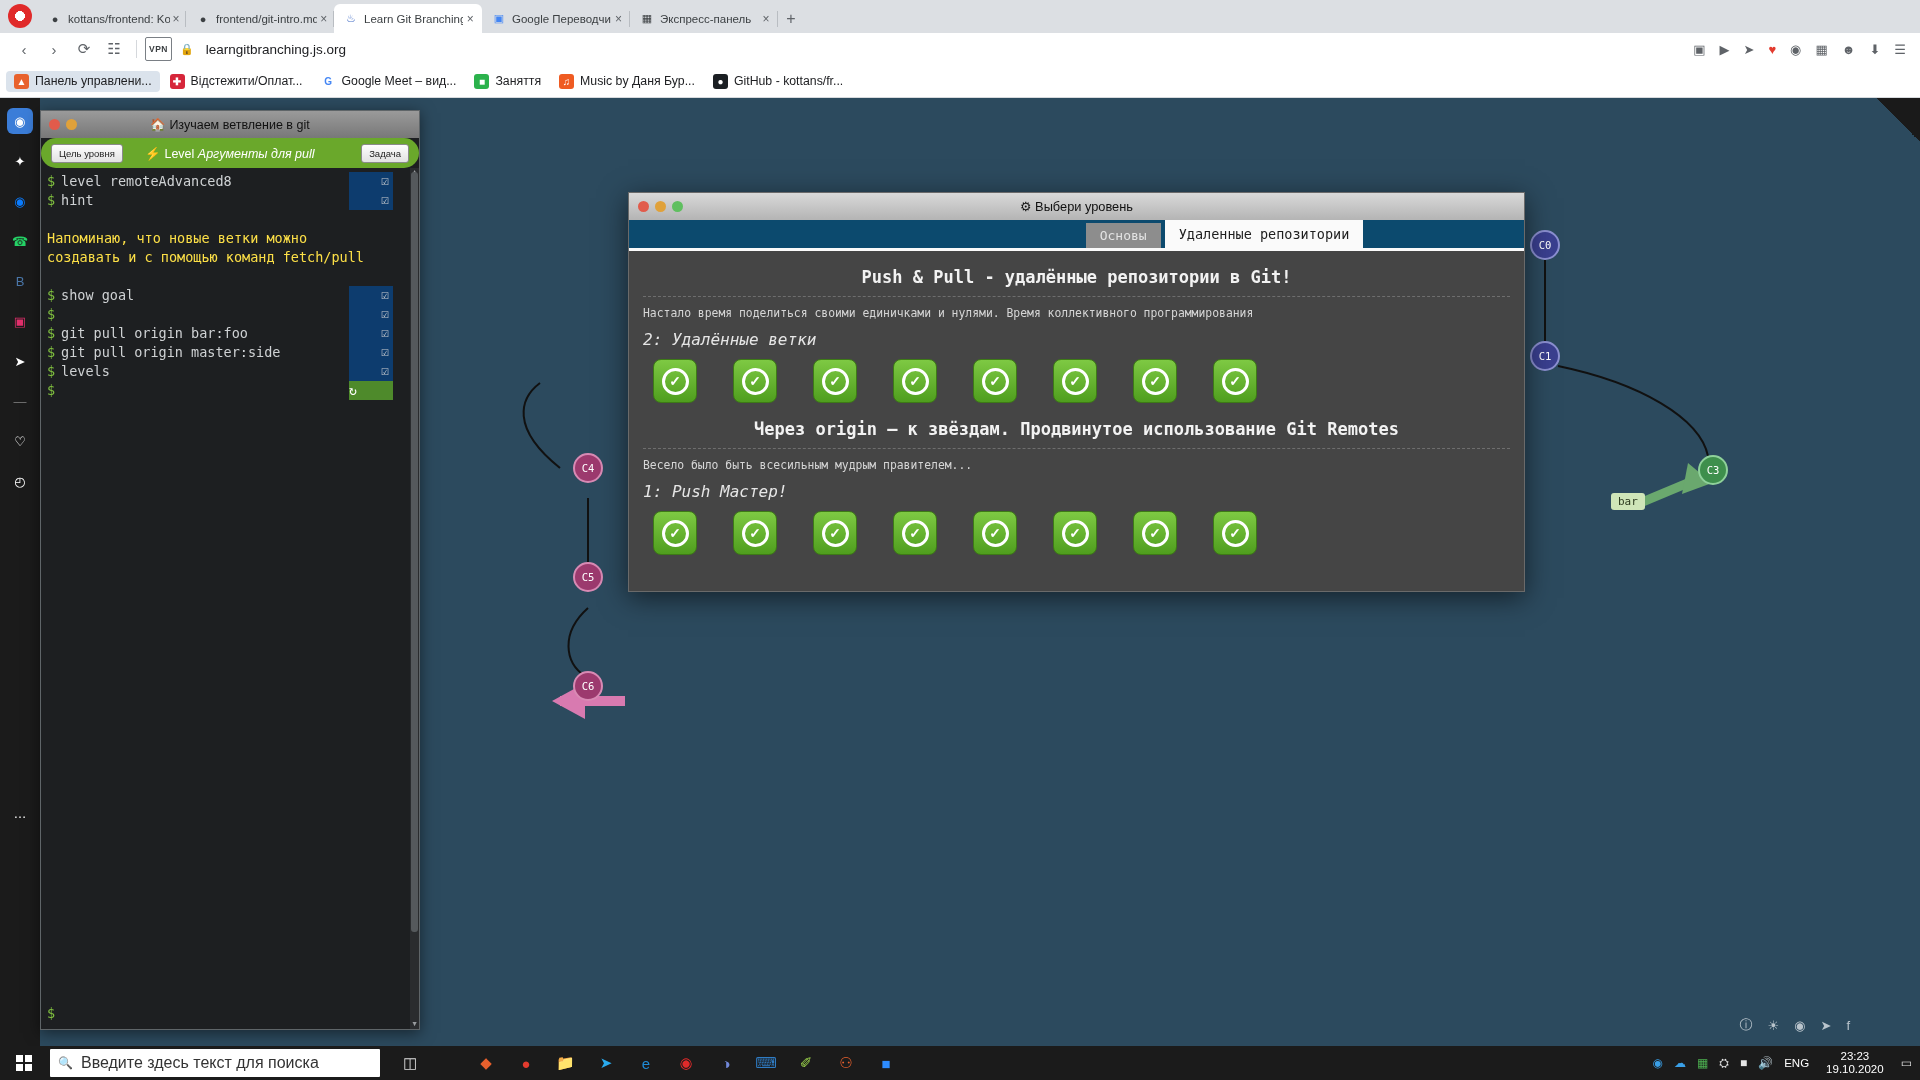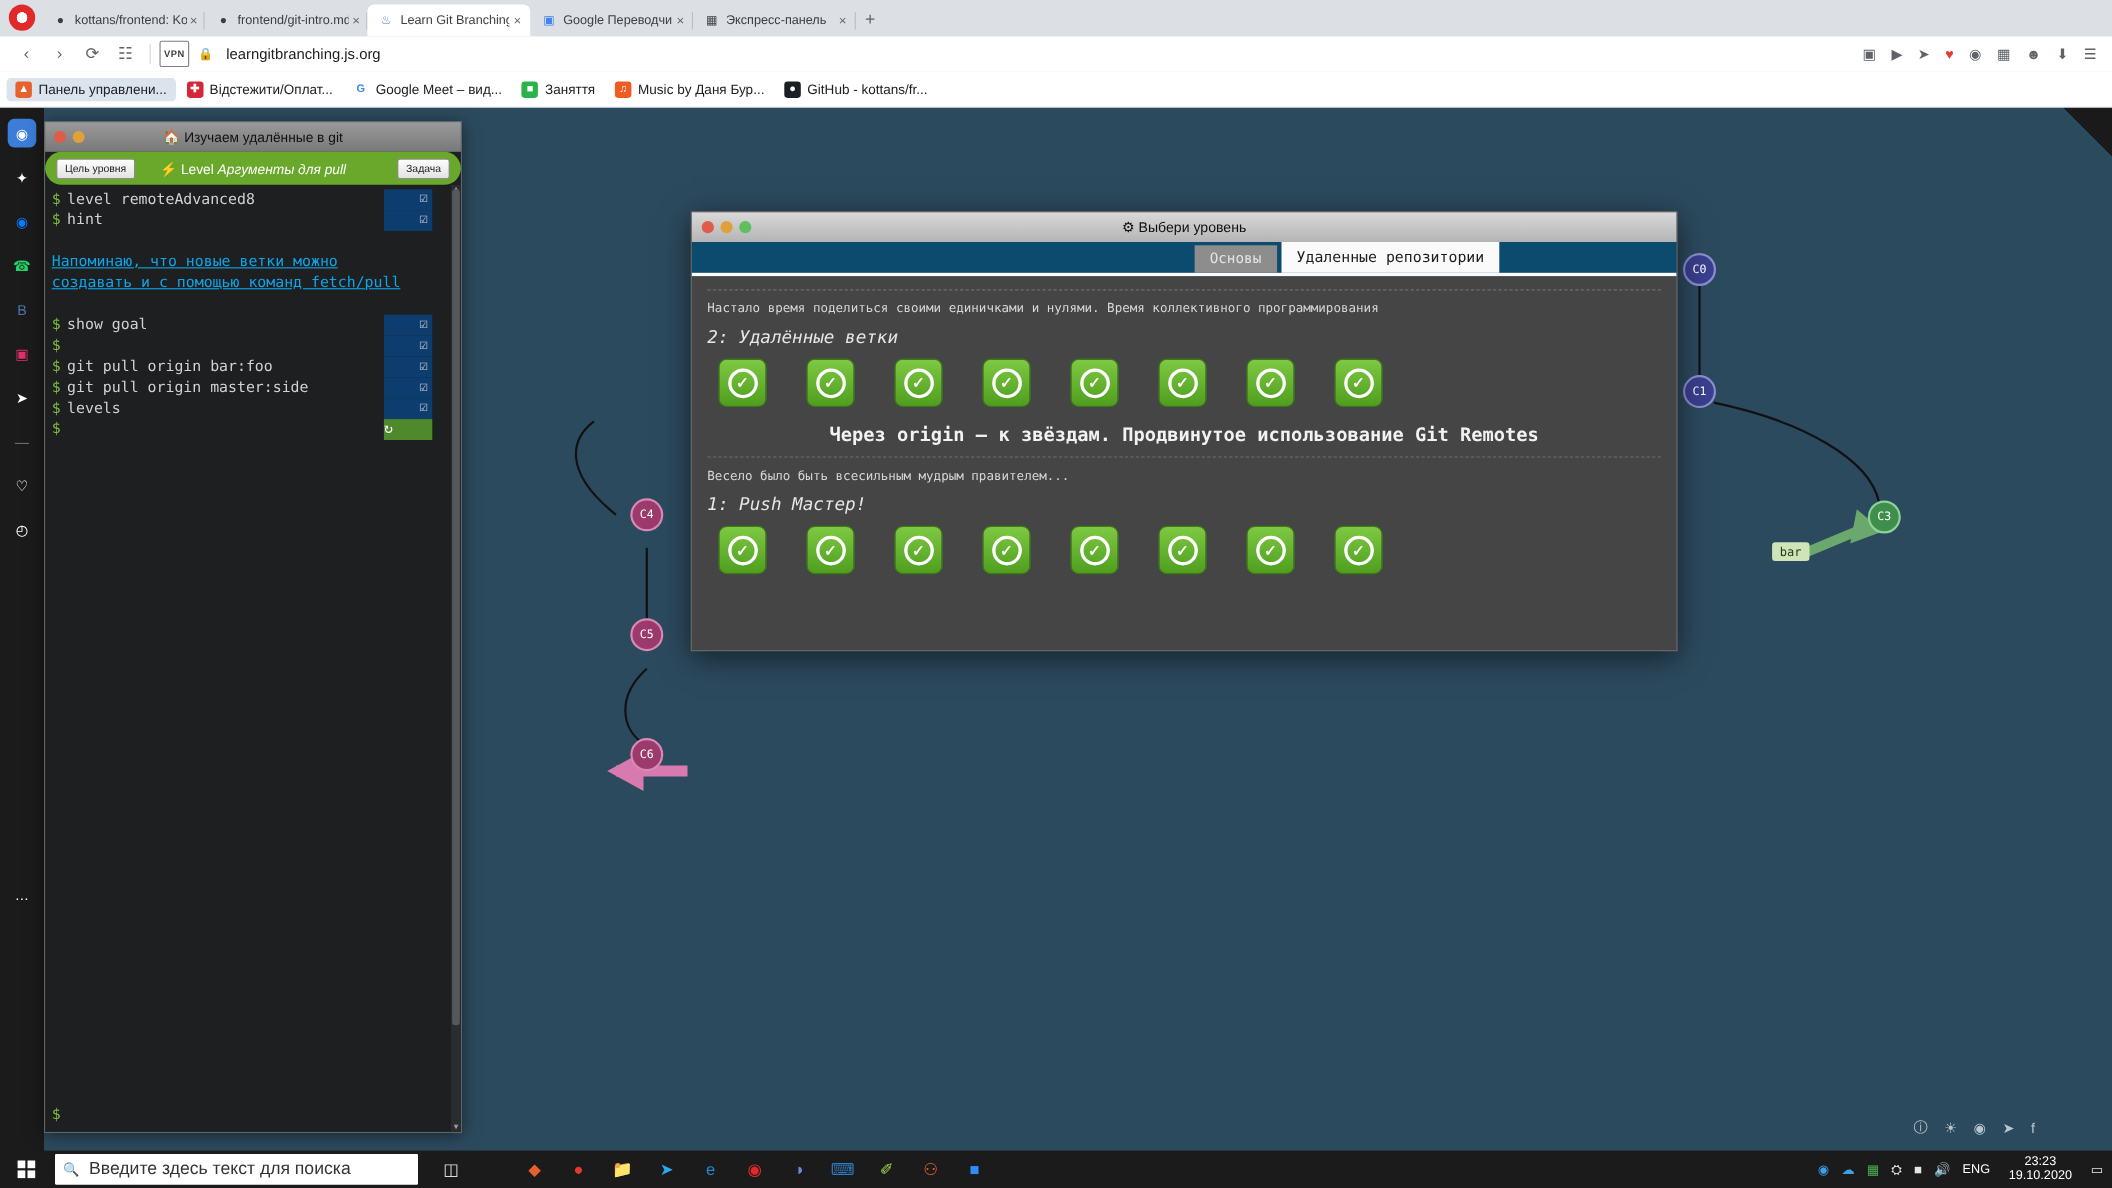--- a/index.html
+++ b/index.html
@@ -63,21 +63,21 @@
   .termtitle { position:absolute; left:0; right:0; text-align:center; font-size:12.5px; color:#111; }
   .goalbar { height:30px; background:#6aa82b; display:flex; align-items:center; padding:0 10px; position:relative;border-radius:15px; }
   .goalbtn { background:linear-gradient(#fdfdfd,#e2e2e2); border:1px solid #8a8a8a; border-radius:3px;
       font-size:9.5px; padding:3px 7px; color:#222; }
   .leveltxt { position:absolute; left:0; right:0; text-align:center; font-size:12.5px; color:#fff; pointer-events:none; }
   .leveltxt i { font-style:italic; }
   .termbody { flex:1 1 auto; position:relative; overflow:hidden; font-family:"DejaVu Sans Mono", monospace; font-size:13.5px; }
   .cmdline { display:flex; padding:0 6px; line-height:19px; position:relative; }
   .cmdline .pr { color:#7fbf3f; width:14px; flex:0 0 14px; }
   .cmdline .tx { color:#cfd2d4; white-space:pre; }
-  .outline { color:#0ea5e9; line-height:19px; padding:0 6px; white-space:pre;text-decoration:underline; }
+  .outline { color:#fde047; line-height:19px; padding:0 6px; white-space:pre; }
   .rowmark { position:absolute; right:26px; width:44px; height:19px; background:#0d3c6e; }
   .rowmark.cb::after { content:"\2611"; position:absolute; right:4px; top:-1px; color:#c9ccd0; font-size:13px; }
   .rowmark.green { background:#4e8a2b; }
   .rowmark.green::after { content:"\21BB"; color:#fff; }
   .scroll { position:absolute; right:0; top:0; width:9px; height:100%; background:#2a2c2e; }
   .scroll .thumb { position:absolute; top:4px; left:1px; width:7px; height:760px; background:#55595c; border-radius:3px; }
   .scroll .arr { position:absolute; left:0; width:9px; height:9px; color:#9a9da0; font-size:7px; text-align:center; line-height:9px; }
   .termprompt { position:absolute; left:6px; bottom:8px; color:#7fbf3f; font-family:"DejaVu Sans Mono", monospace; font-size:13.5px; }
 
   
@@ -256,21 +256,21 @@
 
 <div class="term">
   <div class="termbar">
     <div class="dots">
       <span class="dot" style="background:#e15b4b"></span>
       <span class="dot" style="background:#e0a13a"></span>
       <span class="dot" style="background:#61b košt"></span>
     </div>
     <div class="termtitle">
       <span>🏠</span>
-      <span>Изучаем удалённые в git</span>
+      <span>Изучаем ветвление в git</span>
     </div>
   </div>
 
   <div class="goalbar">
     <button class="goalbtn">Цель уровня</button>
     <div class="leveltxt">
       <span>⚡</span>
       <span>Level</span>
       <i>Аргументы для pull</i>
     </div>
@@ -348,20 +348,21 @@
     </div>
   </div>
 
   <div class="tabsrow">
     <div class="ltab">Основы</div>
     <div class="ltab active">Удаленные репозитории</div>
   </div>
 
   <div class="modalbody">
 
+    <div class="seqtitle">Push &amp; Pull - удалённые репозитории в Git!</div>
     <div class="hr"></div>
     <div class="seqdesc">Настало время поделиться своими единичками и нулями. Время коллективного программирования</div>
     <div class="seqsub">2: Удалённые ветки</div>
     <div class="lvlrow">
       <div class="lvlbtn">
           <span class="chk">✓</span>
         </div>
       <div class="lvlbtn">
           <span class="chk">✓</span>
         </div>

